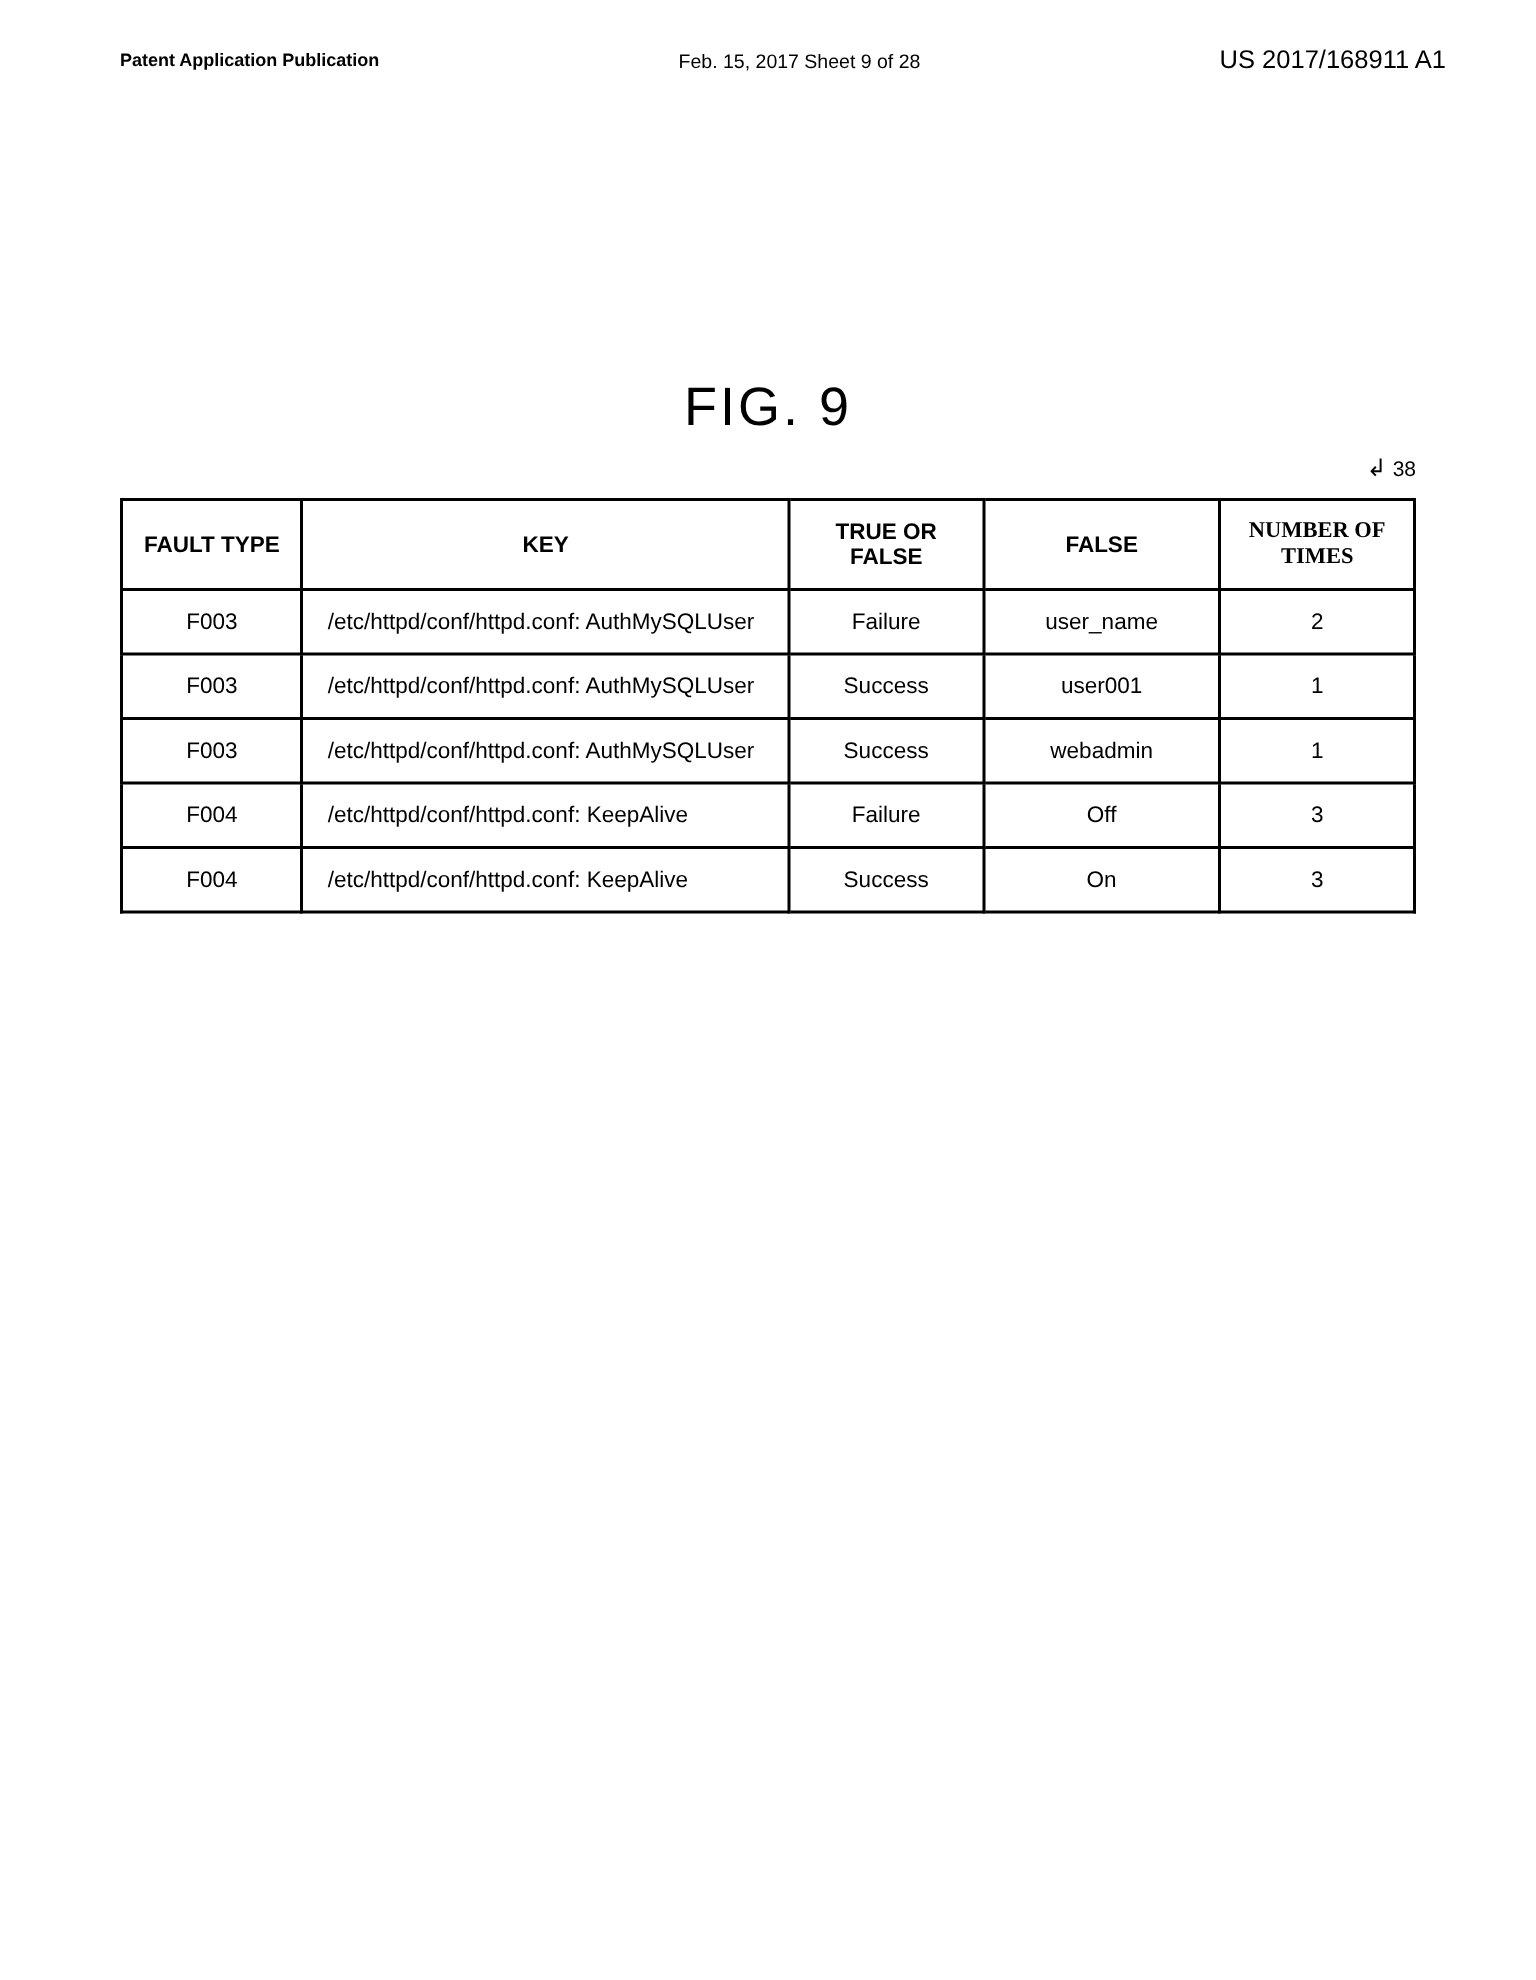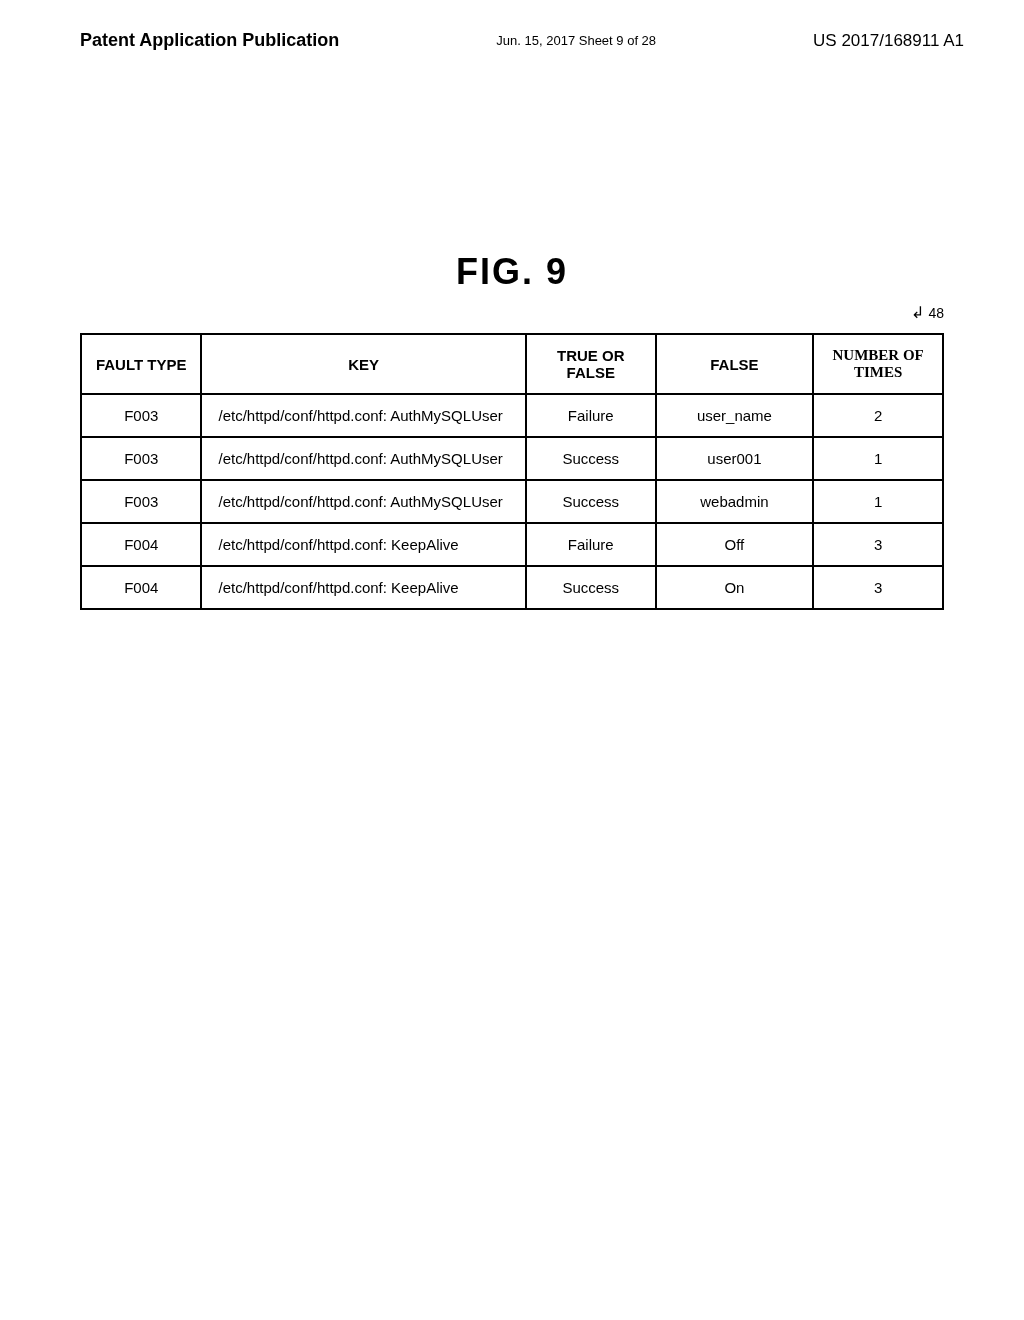--- a/index.html
+++ b/index.html
@@ -22,36 +22,36 @@
       display: flex;
       justify-content: space-between;
       align-items: center;
       padding: 30px 60px 20px 60px;
       font-size: 13px;
       font-weight: normal;
     }
 
     .header-left {
       font-weight: bold;
-      font-size: 18px;
+      font-size: 12px;
       padding-left: 20px;
     }
 
     .header-center {
       font-size: 13px;
     }
 
     .header-right {
       font-size: 17px;
     }
 
     .figure-title {
       text-align: center;
       font-size: 36px;
-      font-weight: bold;
+      font-weight: normal;
       letter-spacing: 2px;
       margin-top: 180px;
       margin-bottom: 40px;
     }
 
     .table-container {
       position: relative;
       margin: 20px 80px 0 80px;
     }
 
@@ -115,30 +115,30 @@
       text-align: left;
       padding-left: 16px;
       margin-left: 16px;
     }
   </style>
 </head>
 <body>
 
 <header class="page-header">
   <span class="header-left">Patent Application Publication</span>
-  <span class="header-center">Jun. 15, 2017  Sheet 9 of 28</span>
+  <span class="header-center">Feb. 15, 2017  Sheet 9 of 28</span>
   <span class="header-right">US 2017/168911 A1</span>
 </header>
 
 <div class="figure-title">FIG. 9</div>
 
 <div class="table-container">
   <div class="reference-label">
     <span class="arrow">↲</span>
-    <span>48</span>
+    <span>38</span>
   </div>
 
   <table>
     <thead>
       <tr>
         <th class="col-fault-type">FAULT TYPE</th>
         <th class="col-key">KEY</th>
         <th class="col-true-false">TRUE OR FALSE</th>
         <th class="col-value">FALSE</th>
         <th class="col-number">NUMBER OF TIMES</th>

